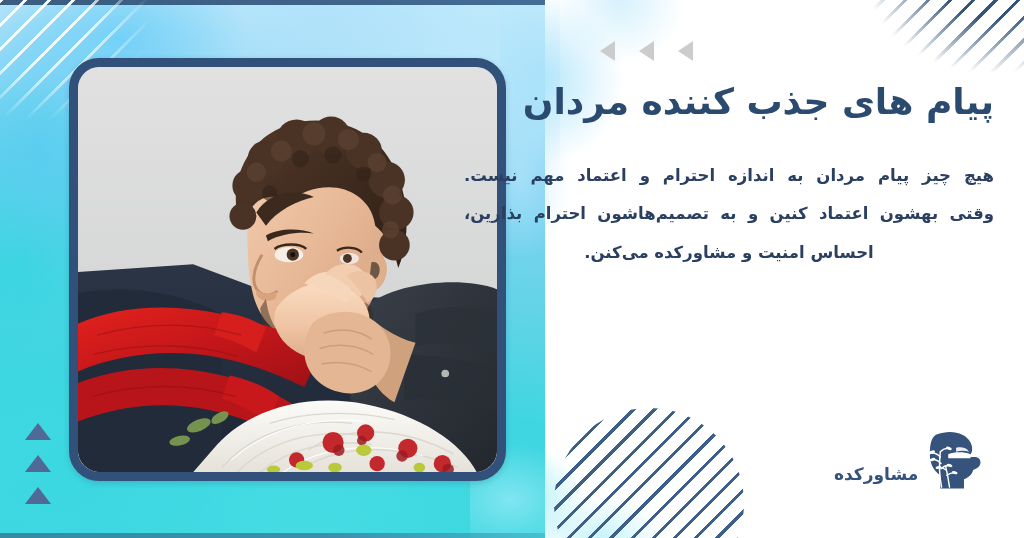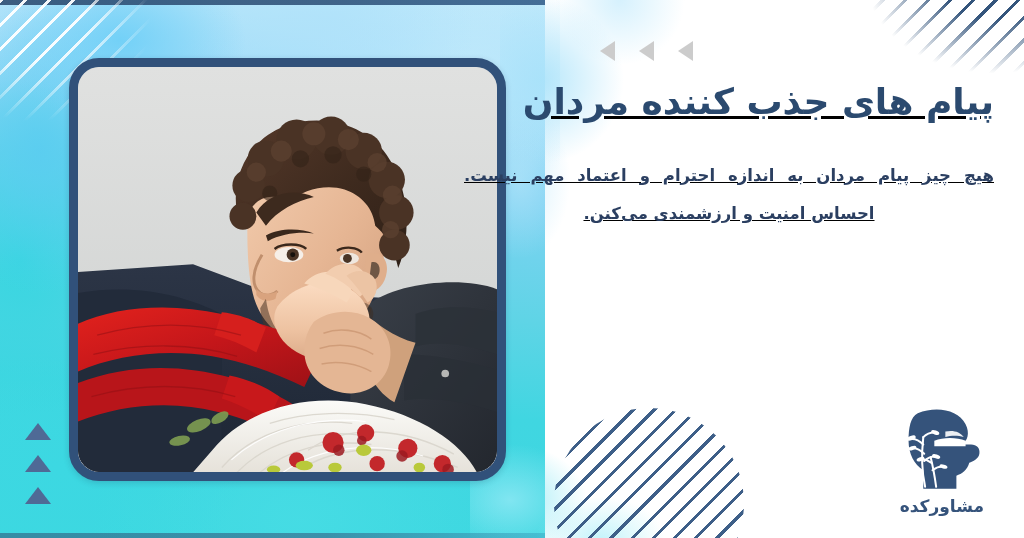--- a/index.html
+++ b/index.html
@@ -144,21 +144,20 @@
     border-bottom:17px solid #4f6a96;
   }
 
   
   .content{
     position:absolute;
     right:30px; top:78px;
     width:530px;
     text-align:right;
     direction:rtl;
-    text-decoration:underline;
   }
   .title{
     font-size:36px;
     font-weight:bold;
     color:#2b4a6f;
     letter-spacing:0;
     line-height:1.35;
     white-space:nowrap;
   }
   .subtitle{
@@ -180,22 +179,22 @@
   }
   .body-text p{ margin:0; }
   .body-text p:last-child{ text-align-last:center; }
 
   
   .logo{
     position:absolute;
     right:40px; bottom:22px;
     width:150px;
     display:flex;
-    flex-direction:column;
-    align-items:flex-start;
+    flex-direction:row;
+    align-items:center;
   }
   .logo-mark{ width:92px; height:88px; }
   .logo-text{
     margin-top:4px;
     font-size:17px;
     font-weight:bold;
     color:#35537b;
     letter-spacing:.5px;
   }
 </style>
@@ -443,21 +442,22 @@
   <div class="tri-col">
     <span class="tri-up"></span>
     <span class="tri-up"></span>
     <span class="tri-up"></span>
   </div>
 
   <div class="content">
     <div class="title">پیام های جذب کننده مردان</div>
     <div class="body-text">
       <p>هیچ چیز پیام مردان به اندازه احترام و اعتماد مهم نیست.</p>
-      <p>احساس امنیت و ارزشمندی می‌کنن.</p>
+      <p>وقتی بهشون اعتماد کنین و به تصمیم‌هاشون احترام بذارین،</p>
+      <p>احساس امنیت و مشاورکده می‌کنن.</p>
     </div>
   </div>
 
   <div class="logo">
     <span class="logo-mark">
       <svg viewBox="0 0 100 96" aria-hidden="true">
 
         <path d="M28 10
                  C48 2 72 6 80 22
                  C85 32 82 40 76 44

